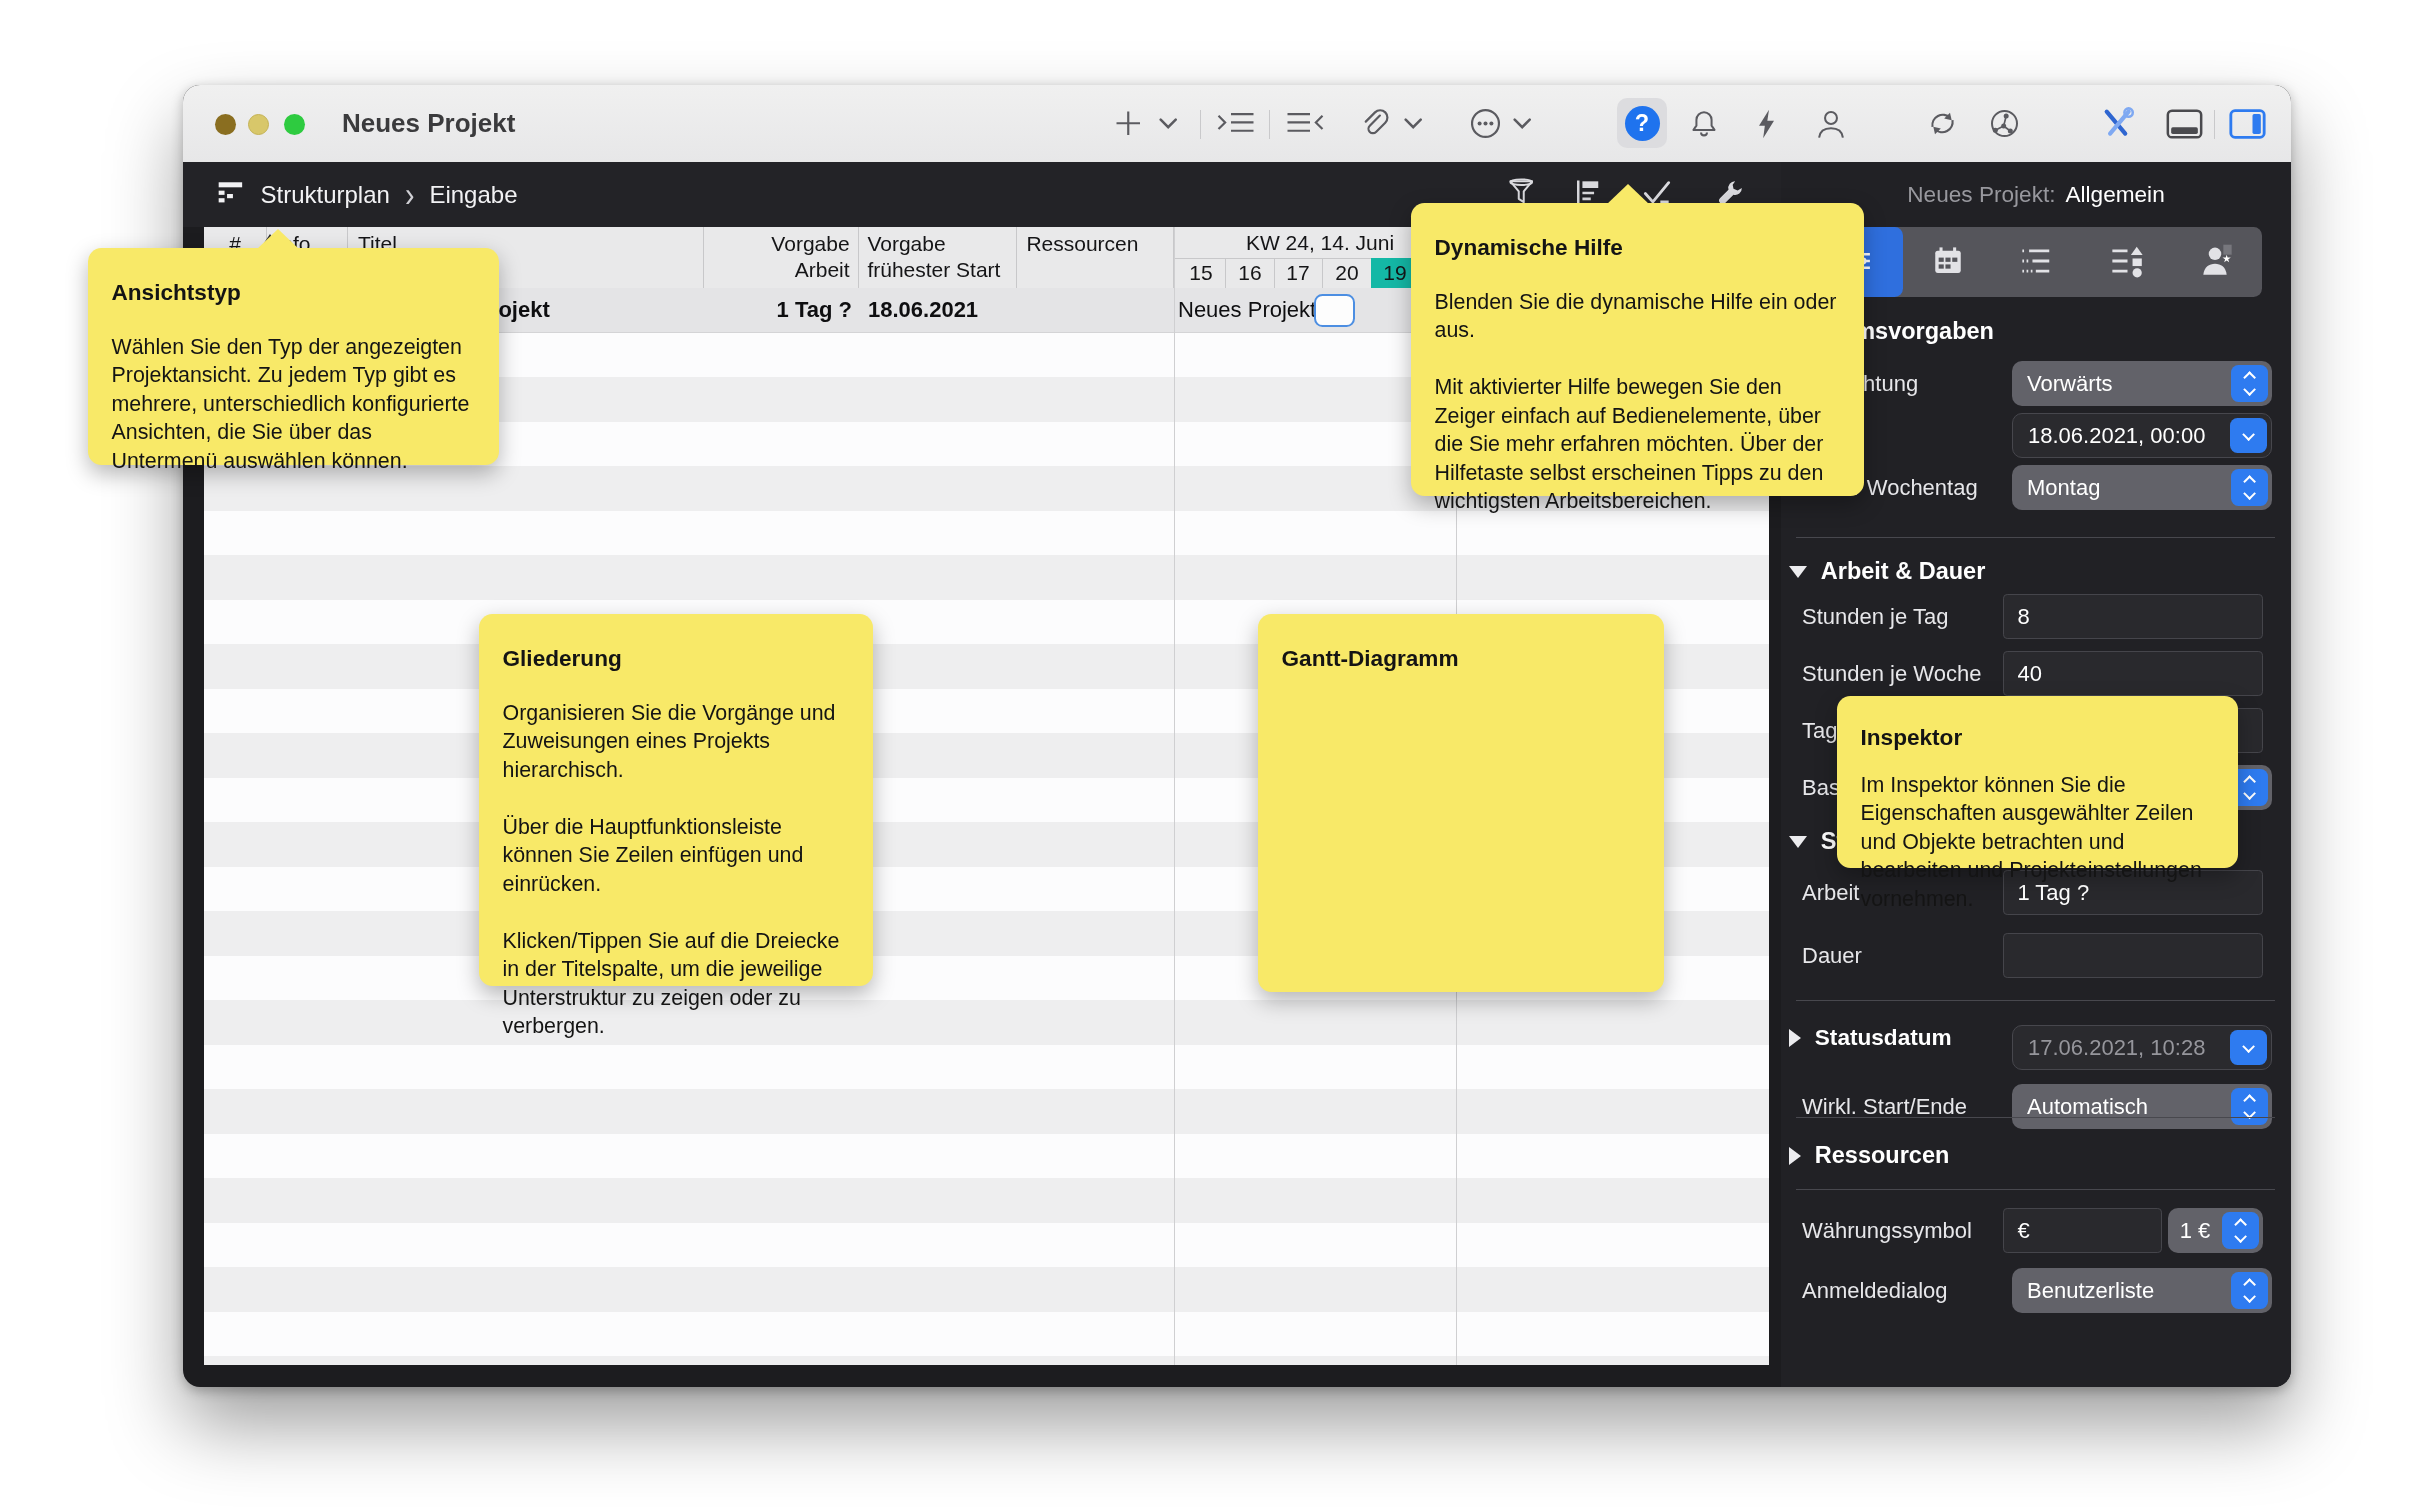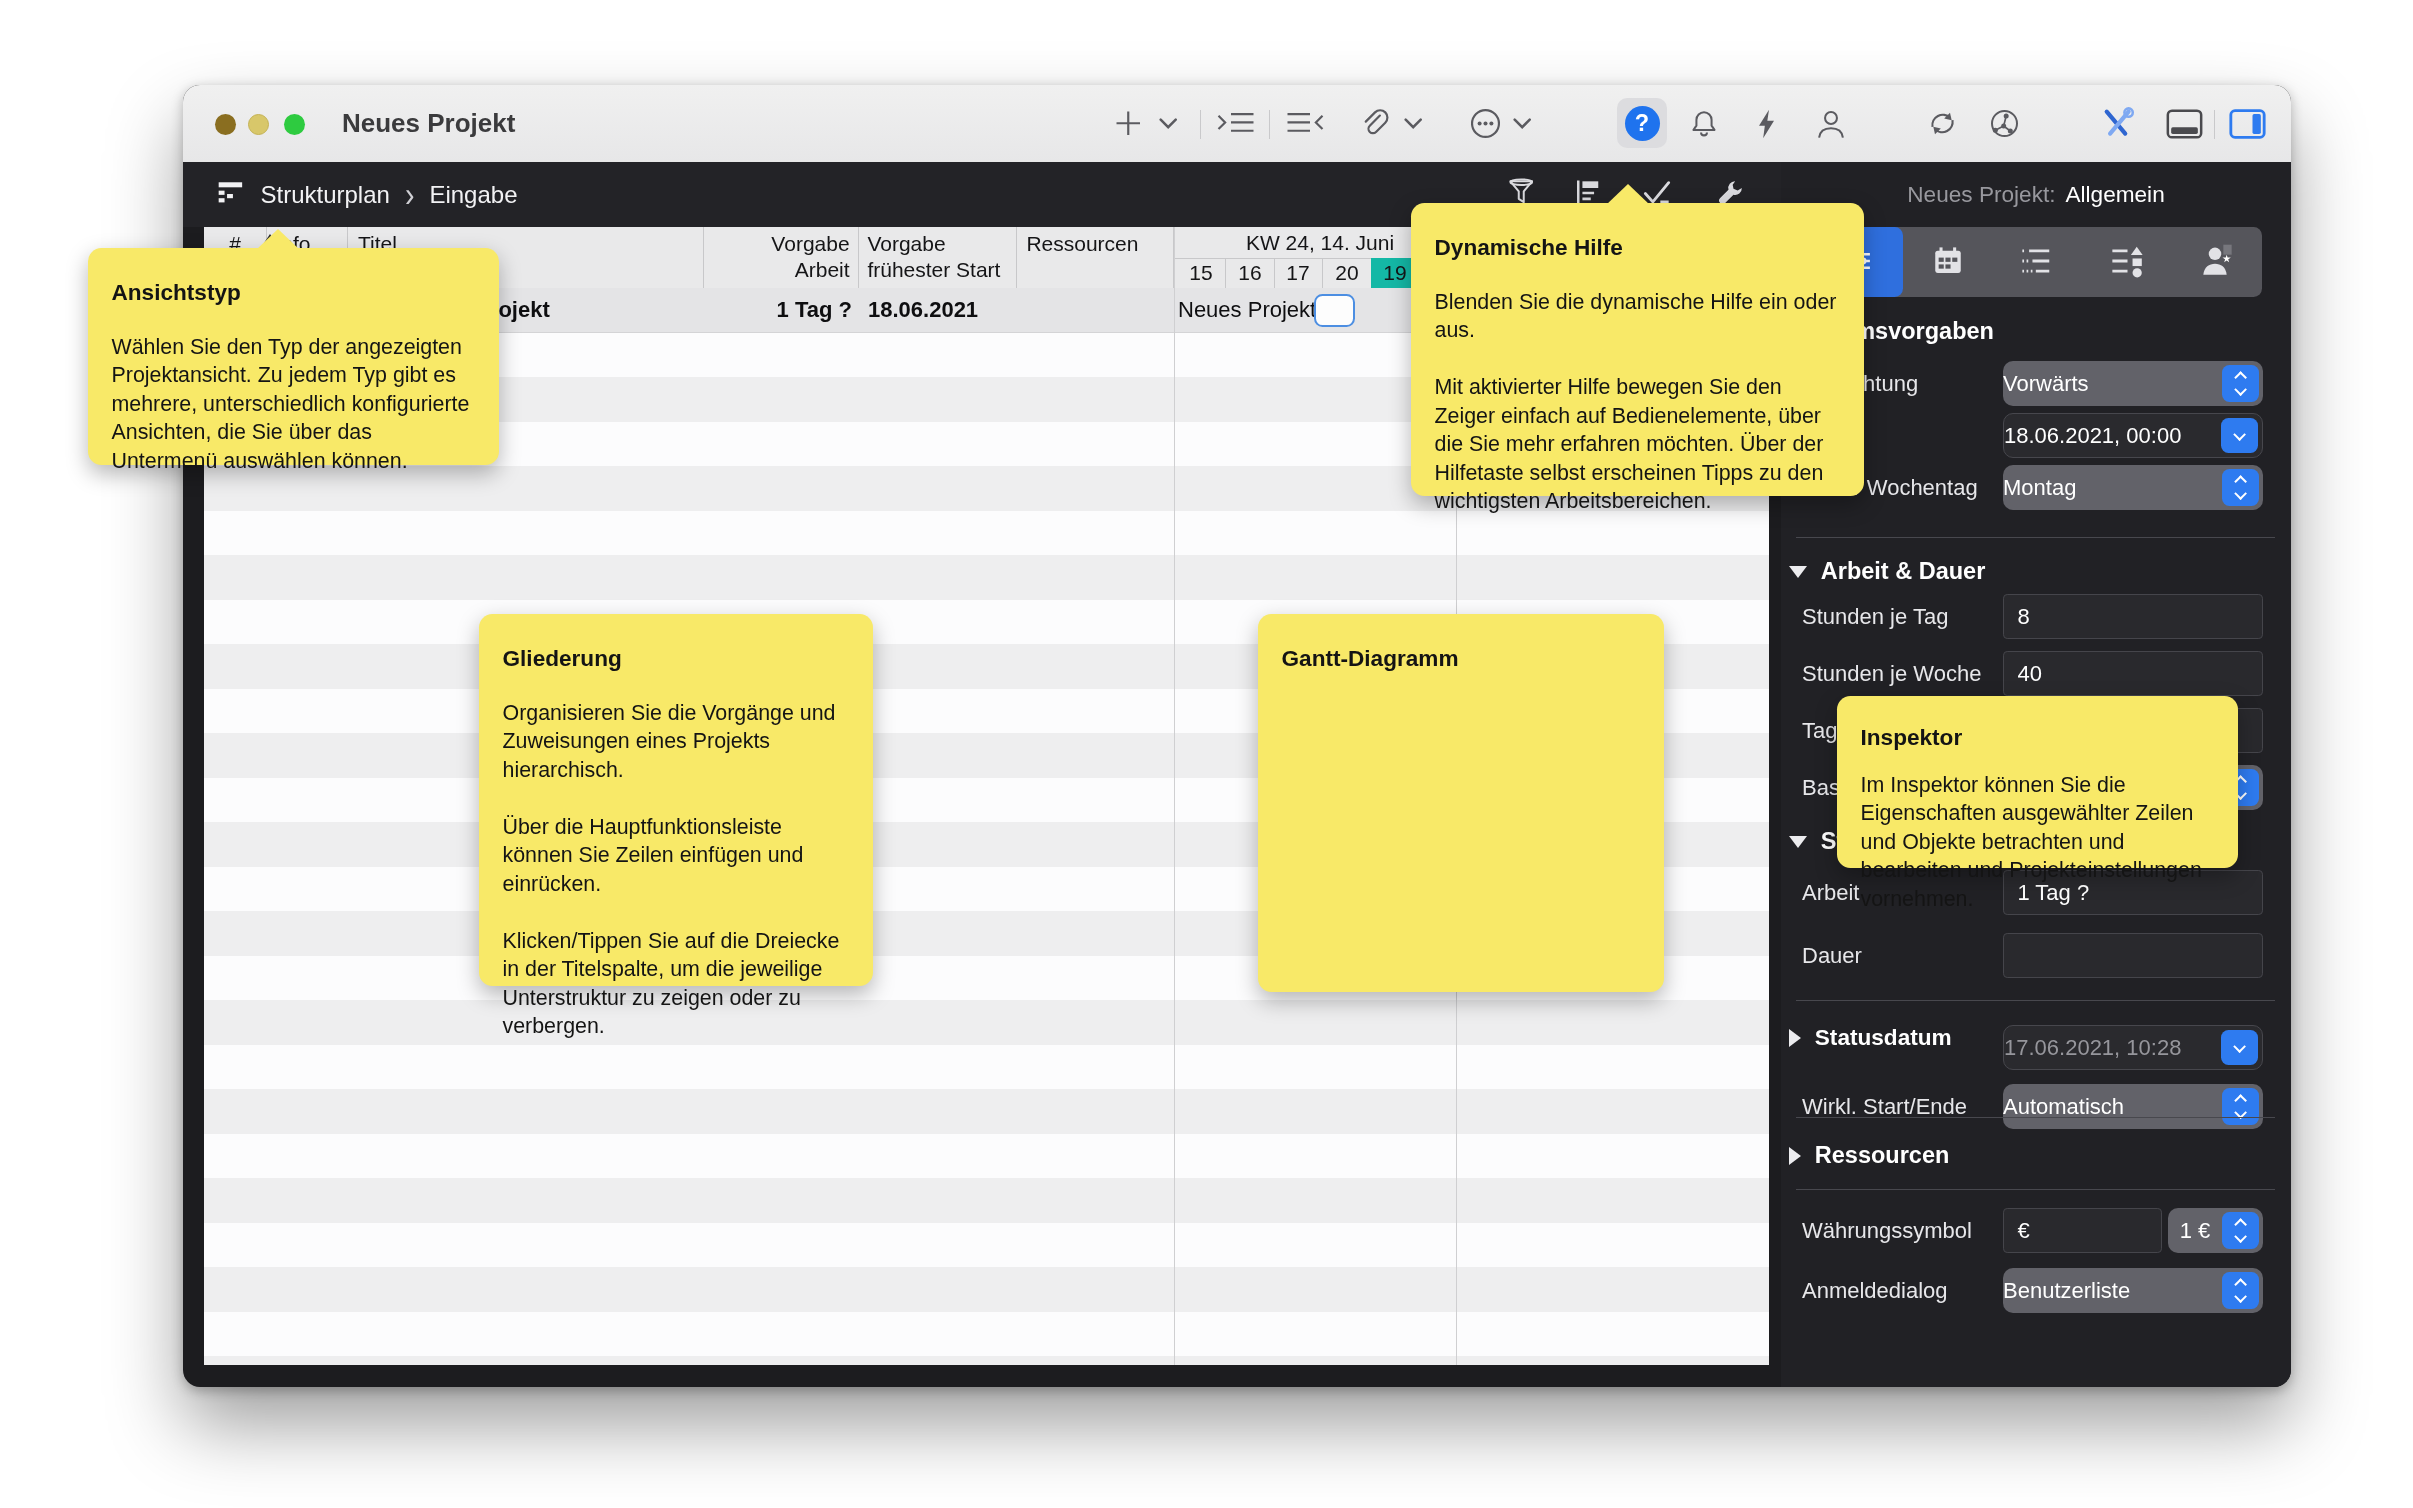--- a/index.html
+++ b/index.html
@@ -49,22 +49,22 @@
   #insp-title{position:absolute;left:0;top:0;width:100%;height:65px;display:flex;align-items:center;justify-content:center;gap:10px;font-size:22.6px;}
   #insp-title .pre{color:#98989e;} #insp-title .cur{color:#ffffff;}
   #segctl{position:absolute;left:32px;top:65px;width:449px;height:70px;background:#55555b;border-radius:8.4px;display:flex;}
   .seg{flex:1;display:flex;align-items:center;justify-content:center;color:#e2e2e6;}
   .seg.sel{background:#2f6fde;border-radius:8.4px;}
   .sb-section{position:absolute;left:21px;color:#ffffff;font-weight:700;font-size:23.5px;display:flex;align-items:center;gap:13.4px;}
   .sb-label{position:absolute;left:21px;height:45px;display:flex;align-items:center;color:#e7e7ea;font-size:22px;}
   .sb-divider{position:absolute;left:15px;width:479px;height:0.8px;background:#48484e;}
   .tri-d{width:0;height:0;border-left:9.2px solid transparent;border-right:9.2px solid transparent;border-top:12.6px solid #ececef;}
   .tri-r{width:0;height:0;border-top:9.2px solid transparent;border-bottom:9.2px solid transparent;border-left:12.6px solid #ececef;}
-  .popup{position:absolute;left:222px;width:260px;height:45px;background:#626269;border-radius:10px;color:#fff;font-size:22px;
-         display:flex;align-items:center;box-sizing:border-box;}
+  .popup{position:absolute;left:231px;width:260px;height:45px;background:#626269;border-radius:10px;color:#fff;font-size:22px;
+         display:flex;align-items:center;padding-left:15px;box-sizing:border-box;}
   .popup .stepper{position:absolute;right:4.2px;top:4.2px;bottom:4.2px;width:37px;background:#2e7bf0;border-radius:7.5px;
                   display:flex;flex-direction:column;align-items:center;justify-content:center;gap:4.2px;}
   .popup .drop{position:absolute;right:4.2px;top:4.2px;bottom:4.2px;width:37px;background:#2e7bf0;border-radius:7.5px;
                display:flex;align-items:center;justify-content:center;}
   .chev{width:9.2px;height:9.2px;border-left:2.9px solid #fff;border-top:2.9px solid #fff;box-sizing:border-box;}
   .chev.up{transform:rotate(45deg) translate(0.8px,0.8px);}
   .chev.dn{transform:rotate(225deg) translate(0.8px,0.8px);}
   .popup.datef{background:#2a2a2e;border:1.3px solid #47474d;}
   .popup.dim{color:#96969c;}
   .tinput{position:absolute;left:222px;width:260px;height:45px;background:#29292d;border:1.3px solid #45454b;border-radius:4.2px;

